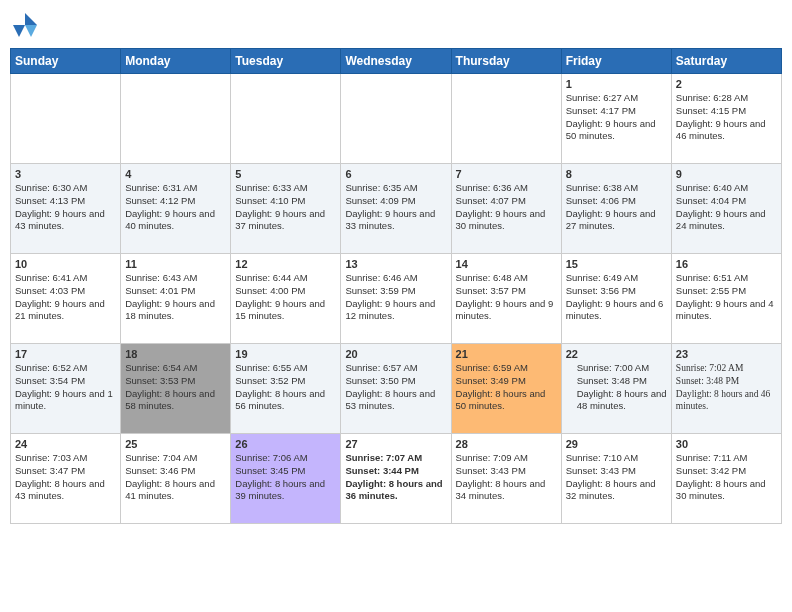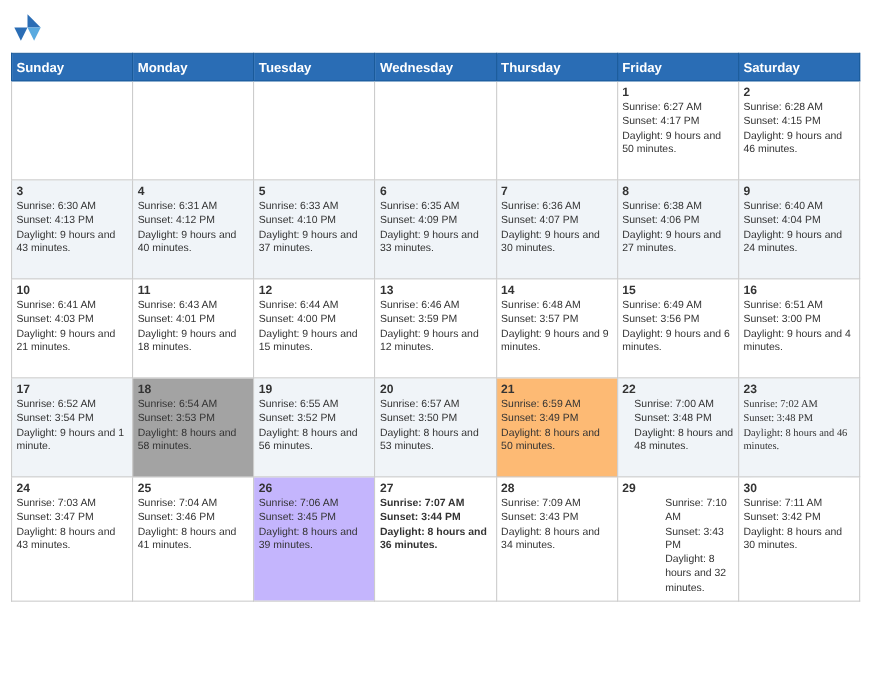--- a/index.html
+++ b/index.html
@@ -226,21 +226,21 @@
         </td>
         <td style="background: rgb(255, 255, 255);">
           <span class="day-number">15</span>
           <div class="day-info" style="white-space: pre-line;">Sunrise: 6:49 AM
 Sunset: 3:56 PM
 Daylight: 9 hours and 6 minutes.</div>
         </td>
         <td style="background: rgb(255, 255, 255);">
           <span class="day-number">16</span>
           <div class="day-info" style="white-space: pre-line;">Sunrise: 6:51 AM
-Sunset: 3:00 PM
+Sunset: 2:55 PM
 Daylight: 9 hours and 4 minutes.</div>
         </td>
       </tr>
       <tr>
         <td style="background: rgb(240, 244, 248);">
           <span class="day-number">17</span>
           <div class="day-info" style="white-space: pre-line;">Sunrise: 6:52 AM
 Sunset: 3:54 PM
 Daylight: 9 hours and 1 minute.</div>
         </td>
@@ -307,21 +307,21 @@
 Daylight: 8 hours and 36 minutes.</div>
         </td>
         <td style="background: rgb(255, 255, 255);">
           <span class="day-number">28</span>
           <div class="day-info" style="white-space: pre-line;">Sunrise: 7:09 AM
 Sunset: 3:43 PM
 Daylight: 8 hours and 34 minutes.</div>
         </td>
         <td style="background: rgb(255, 255, 255);">
           <span class="day-number">29</span>
-          <div class="day-info" style="white-space: pre-line; margin-left: 39px;">Sunrise: 7:10 AM
+          <div class="day-info" style="white-space: pre-line;">Sunrise: 7:10 AM
 Sunset: 3:43 PM
 Daylight: 8 hours and 32 minutes.</div>
         </td>
         <td style="background: rgb(255, 255, 255); border-radius: 15px;">
           <span class="day-number">30</span>
           <div class="day-info" style="white-space: pre-line;">Sunrise: 7:11 AM
 Sunset: 3:42 PM
 Daylight: 8 hours and 30 minutes.</div>
         </td>
       </tr>

